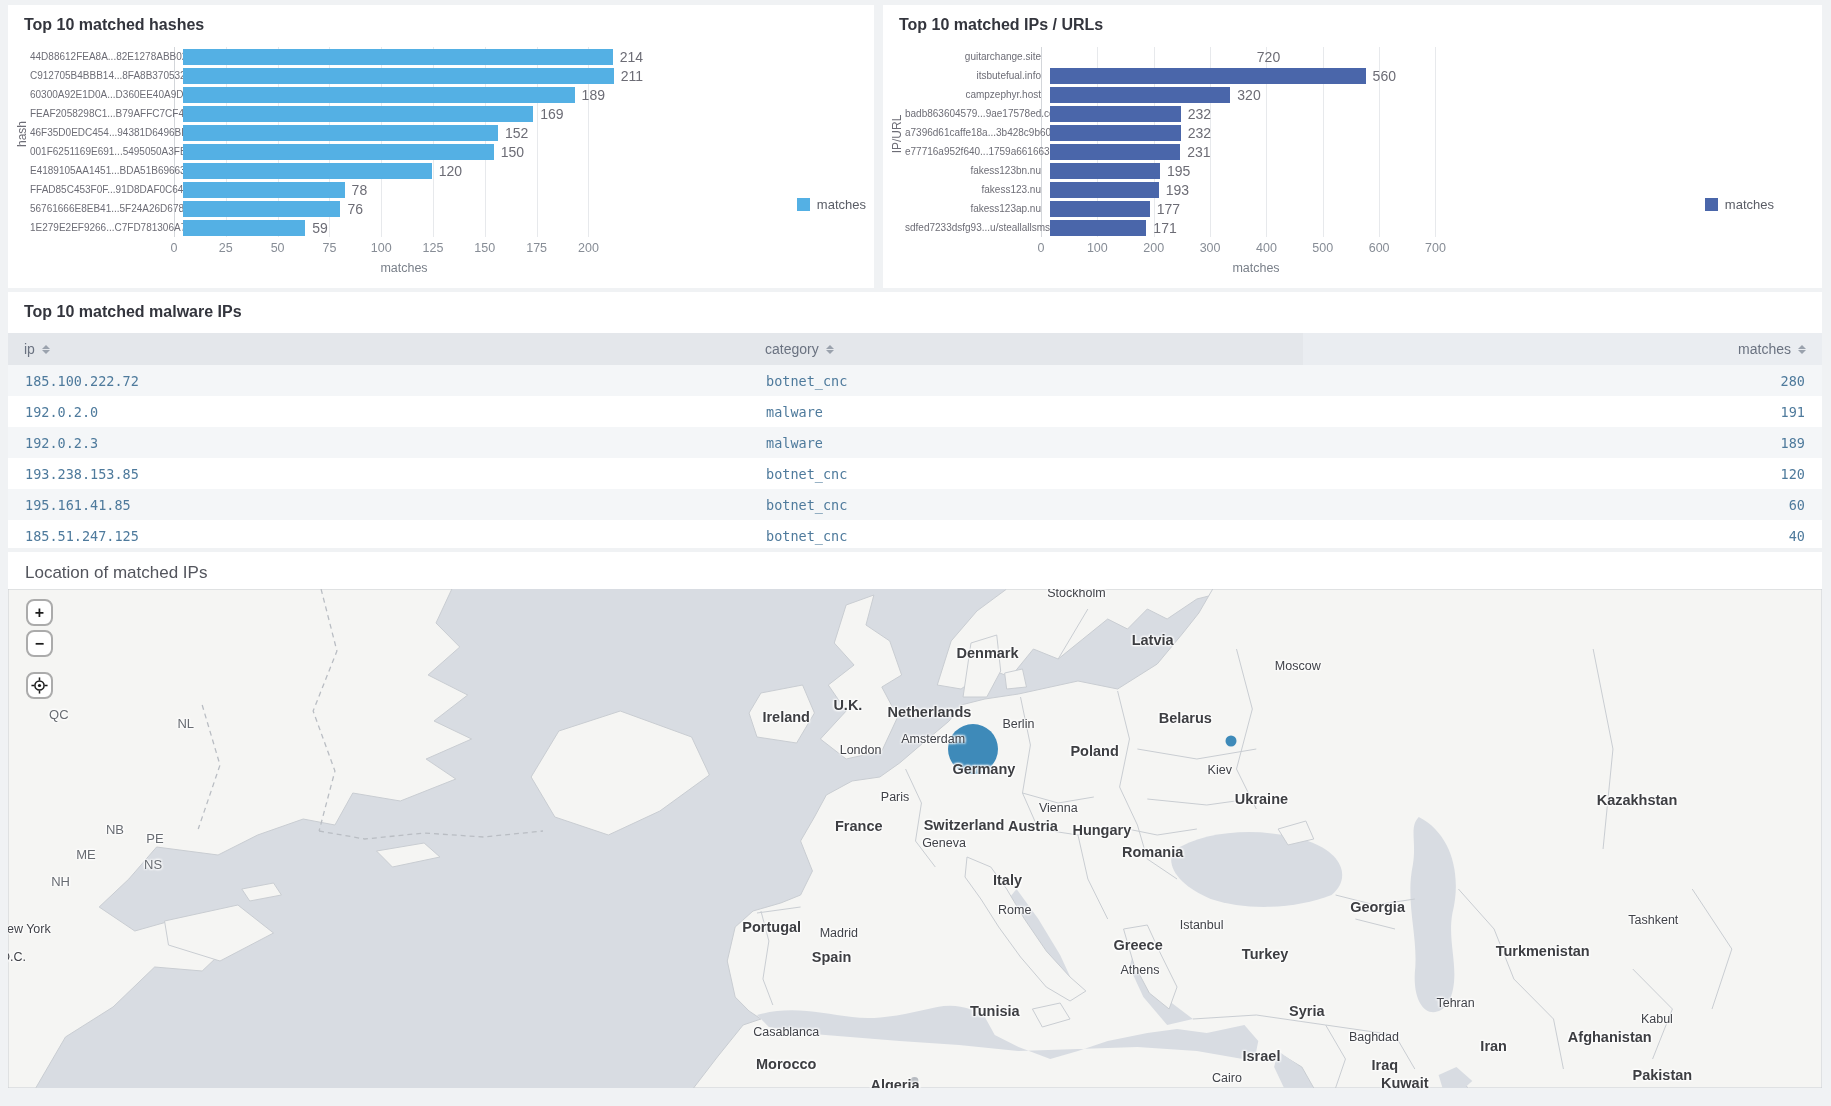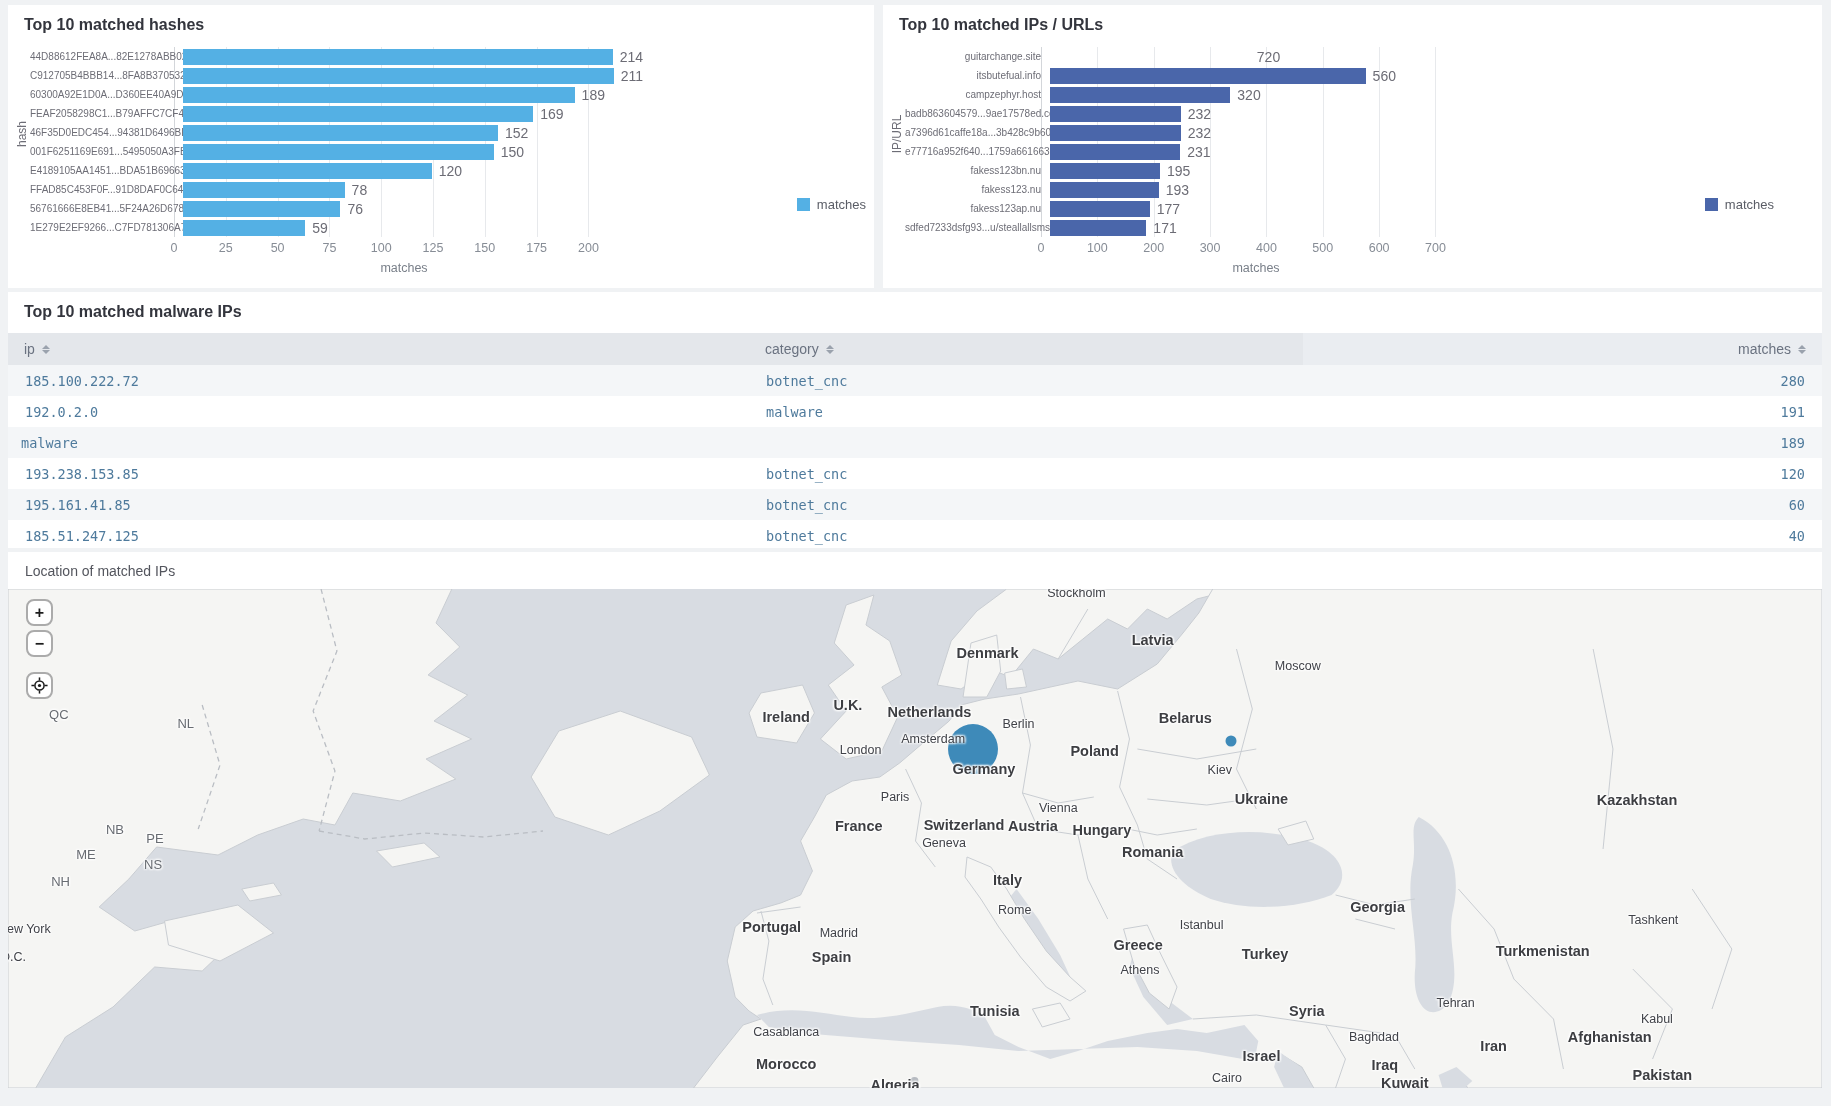--- a/index.html
+++ b/index.html
@@ -40,21 +40,21 @@
   .sorticon i{width:0;height:0;border-left:4px solid transparent;border-right:4px solid transparent;}
   .sorticon .up{border-bottom:4px solid #9aa2ad;}
   .sorticon .dn{border-top:4px solid #9aa2ad;}
   .tr{display:flex;height:31px;align-items:center;font-family:"DejaVu Sans Mono",monospace;font-size:13.5px;color:#4e7a9c;}
   .tr:nth-child(even){background:#f4f6f8;}
   .td.c1{width:745px;padding-left:17px;box-sizing:border-box;}
   .td.c2{width:550px;padding-left:13px;box-sizing:border-box;}
   .td.c3{flex:1;text-align:right;padding-right:17px;}
 
   
-  .map-title{padding:11px 4px 0 17px;font-size:14px;color:#53555d;font-weight:400;}
+  .map-title{padding:11px 4px 0 17px;font-size:17px;color:#53555d;font-weight:400;}
   .map-box{position:absolute;left:0;top:37px;width:1814px;height:499px;overflow:hidden;background:#d8dce2;}
   .map-box svg.terrain{position:absolute;left:0;top:0;width:100%;height:100%;}
   .mlabel{position:absolute;transform:translate(-50%,-50%);white-space:nowrap;z-index:3;
     text-shadow:1px 1px 2px #fff,-1px -1px 2px #fff,1px -1px 2px #fff,-1px 1px 2px #fff;}
   .k-country{font-size:14.5px;font-weight:700;color:#3d3e42;}
   .k-city{font-size:12.5px;font-weight:400;color:#404248;}
   .k-region{font-size:13px;font-weight:400;color:#686c72;}
   .bubble{position:absolute;border-radius:50%;background:#2e80b4;opacity:.92;transform:translate(-50%,-50%);z-index:2;}
   .mapctl{position:absolute;left:18px;top:10px;z-index:5;display:flex;flex-direction:column;}
   .mbtn{width:27px;height:27px;background:#fff;border:2px solid #ababab;border-radius:8px;box-sizing:border-box;
@@ -307,20 +307,21 @@
           <div class="td c1">185.100.222.72</div>
           <div class="td c2">botnet_cnc</div>
           <div class="td c3">280</div>
         </div>
         <div class="tr">
           <div class="td c1">192.0.2.0</div>
           <div class="td c2">malware</div>
           <div class="td c3">191</div>
         </div>
         <div class="tr">
+          <div class="td c1">192.0.2.3</div>
           <div class="td c2">malware</div>
           <div class="td c3">189</div>
         </div>
         <div class="tr">
           <div class="td c1">193.238.153.85</div>
           <div class="td c2">botnet_cnc</div>
           <div class="td c3">120</div>
         </div>
         <div class="tr">
           <div class="td c1">195.161.41.85</div>

